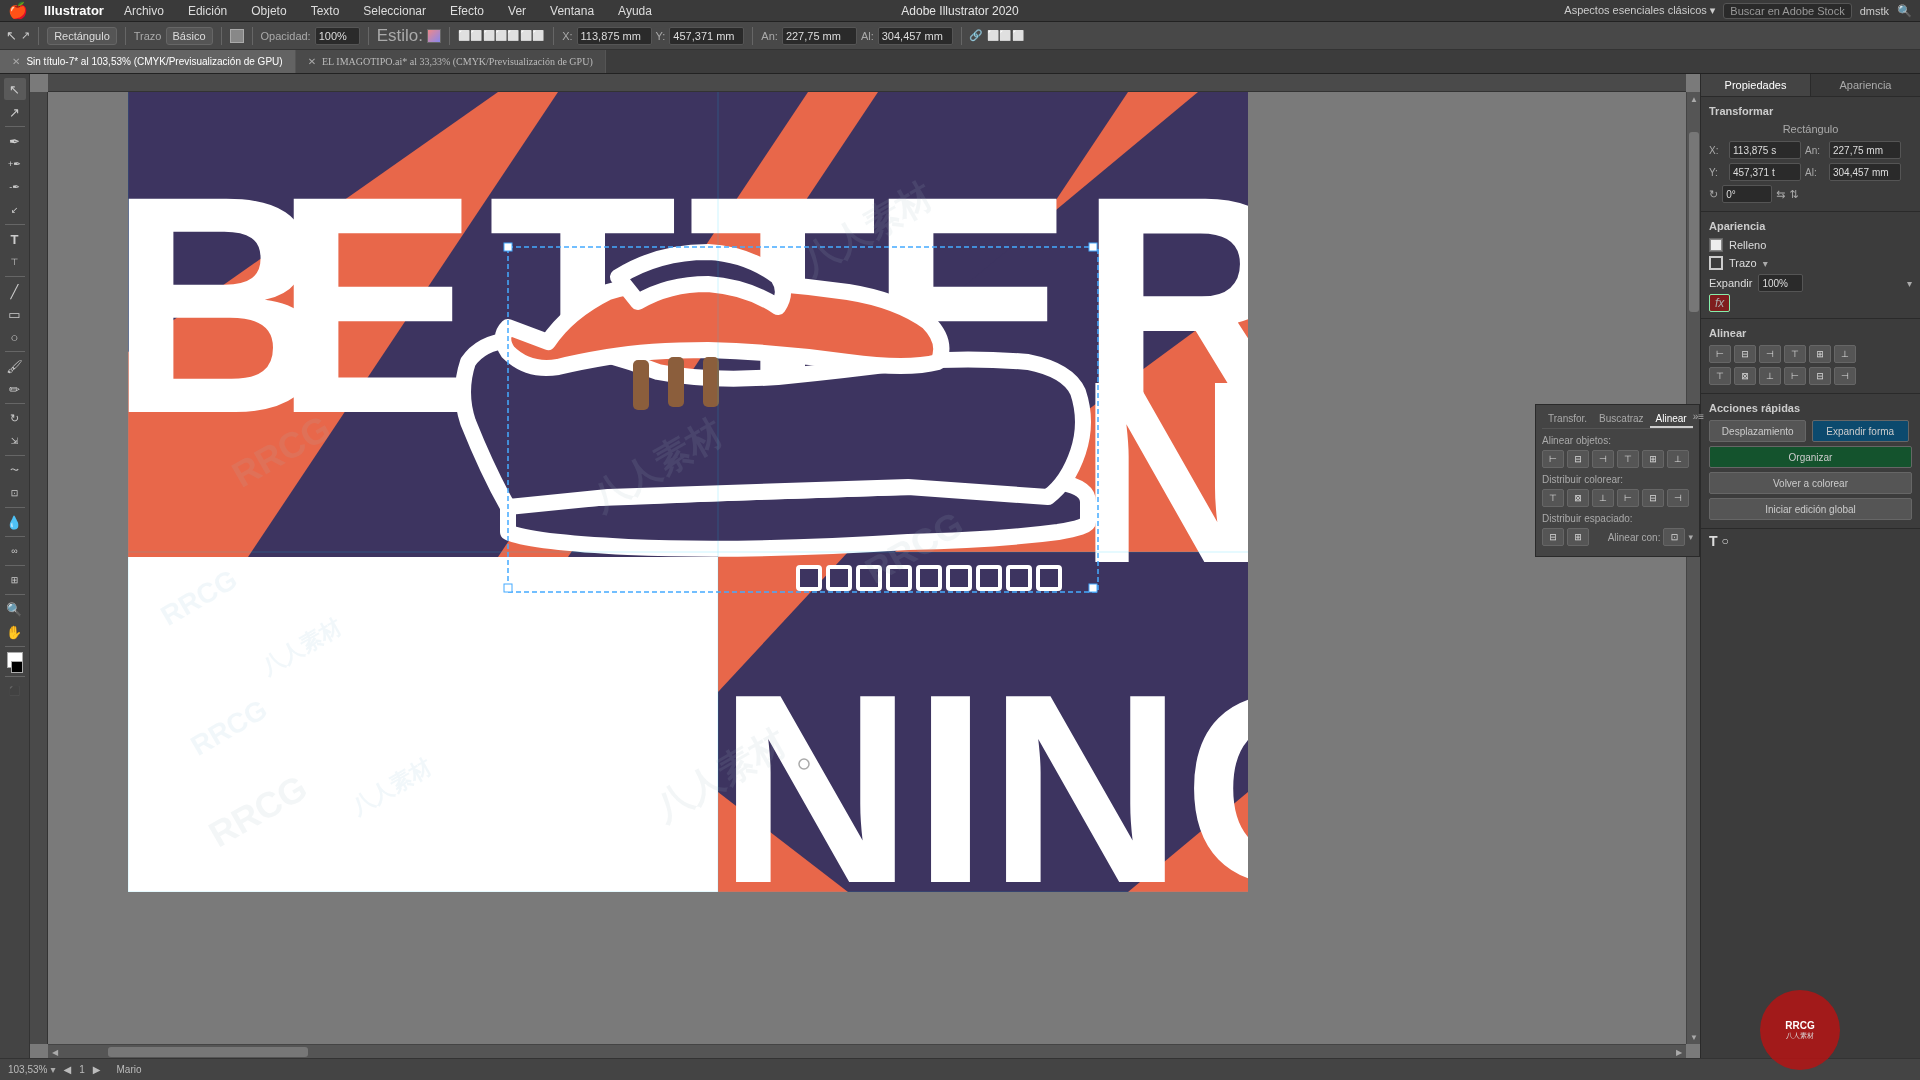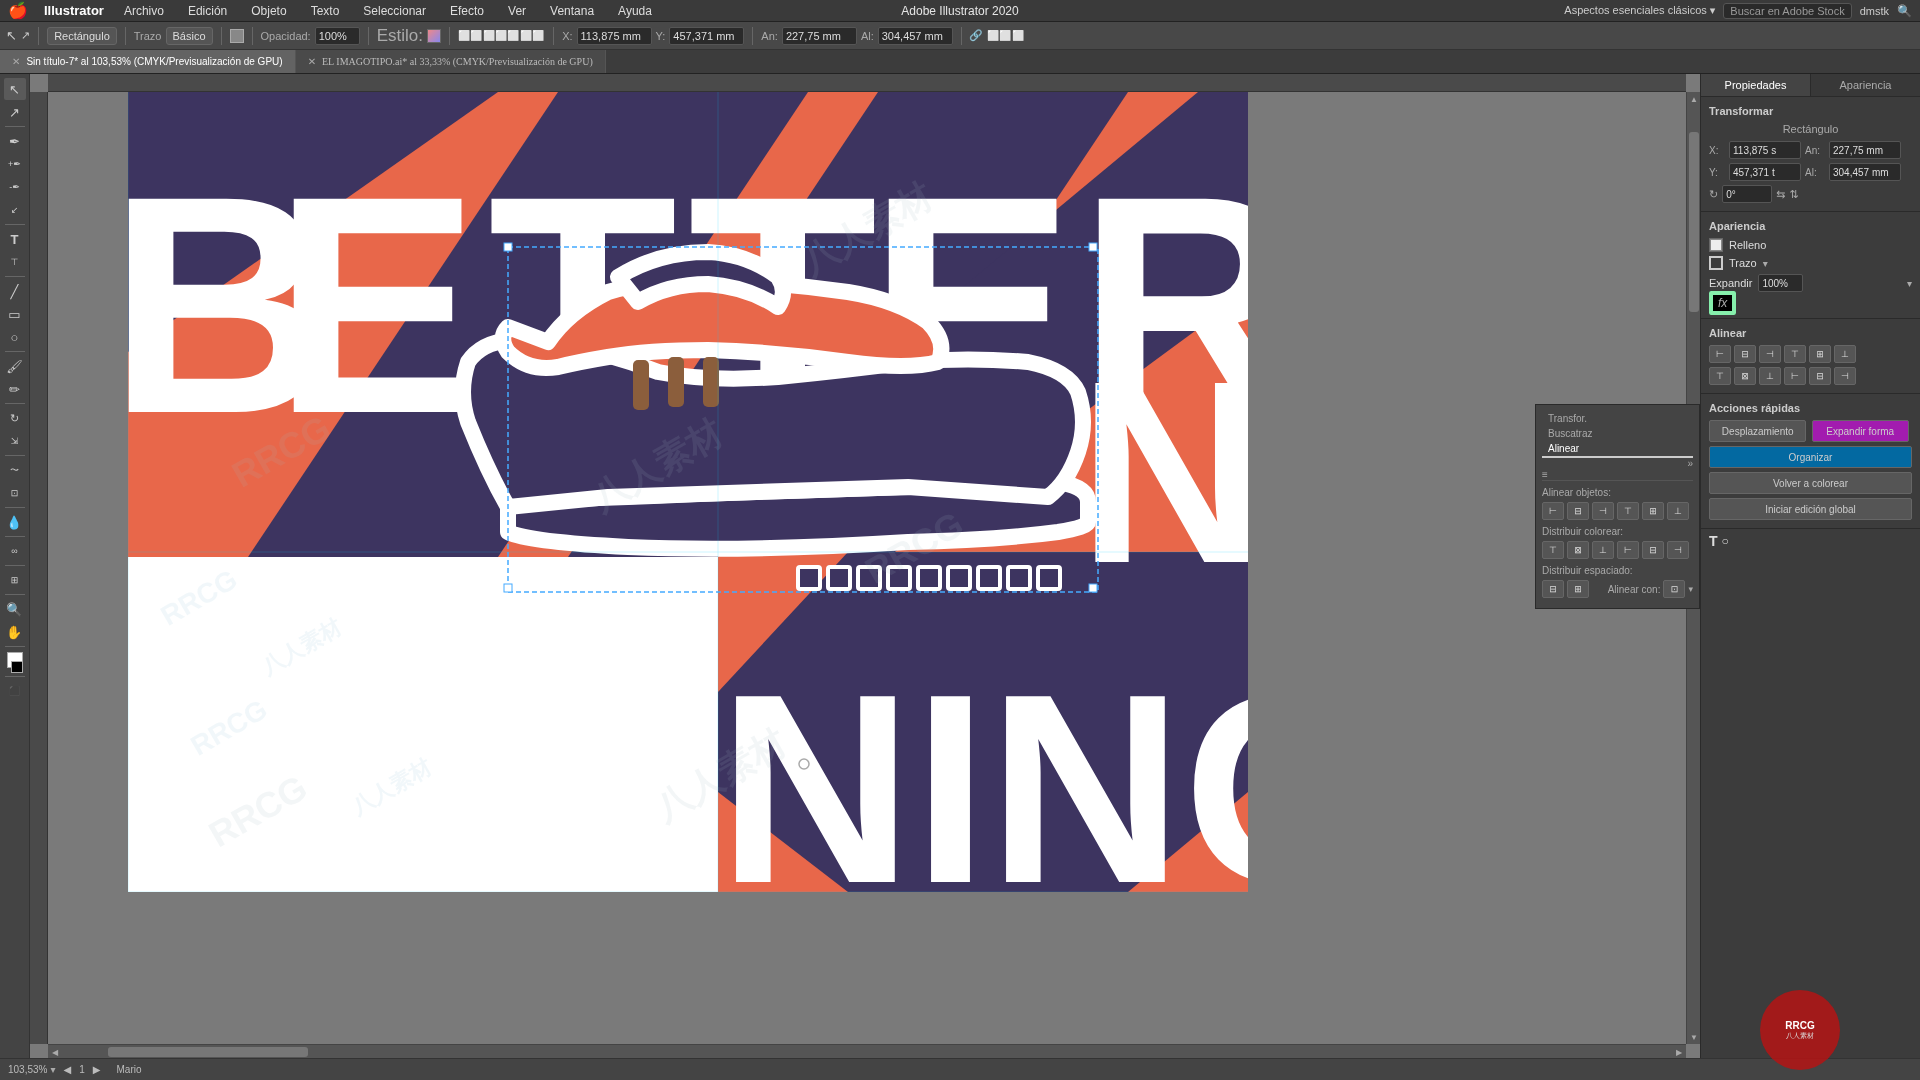--- a/index.html
+++ b/index.html
@@ -372,21 +372,21 @@
         <div style="width:14px;height:14px;background:transparent;border:2px solid #ccc;cursor:pointer;"></div>
         <span style="font-size:11px;color:#ddd;">Trazo</span>
         <span style="font-size:10px;color:#aaa;cursor:pointer;">▾</span>
       </div>
       <div style="display:flex;align-items:center;gap:6px;">
         <span style="font-size:11px;color:#ddd;">Expandir</span>
         <input style="width: 45px; height: 18px; background: rgb(42, 42, 42); border: 1px solid rgb(85, 85, 85); color: rgb(221, 221, 221); font-size: 10px; padding: 0px 3px; border-radius: 2px;" value="100%">
         <span style="font-size:10px;color:#aaa;margin-left:auto;cursor:pointer;">▾</span>
       </div>
       <div style="margin-top:4px;">
-        <span style="font-size:12px;color:#aaa;font-style:italic;cursor:pointer;background:#000000;padding:1px 5px;border-radius:2px;border:4px solid #86efac;">fx</span>
+        <span style="font-size:12px;color:#aaa;font-style:italic;cursor:pointer;background:#7f1d1d;padding:1px 5px;border-radius:2px;border:1px solid #86efac;">fx</span>
       </div>
     </div>
 
     <div style="padding:8px;border-bottom:1px solid #2a2a2a;">
       <div style="font-size:11px;color:#ccc;font-weight:bold;margin-bottom:6px;">Alinear</div>
 
       <div style="display:flex;gap:3px;margin-bottom:4px;">
         <button style="width:22px;height:18px;background:#555;border:1px solid #666;color:#ddd;font-size:9px;cursor:pointer;border-radius:2px;">⊢</button>
         <button style="width:22px;height:18px;background:#555;border:1px solid #666;color:#ddd;font-size:9px;cursor:pointer;border-radius:2px;">⊟</button>
         <button style="width:22px;height:18px;background:#555;border:1px solid #666;color:#ddd;font-size:9px;cursor:pointer;border-radius:2px;">⊣</button>
@@ -401,36 +401,36 @@
         <button style="width:22px;height:18px;background:#555;border:1px solid #666;color:#ddd;font-size:9px;cursor:pointer;border-radius:2px;">⊥</button>
         <button style="width:22px;height:18px;background:#555;border:1px solid #666;color:#ddd;font-size:9px;cursor:pointer;border-radius:2px;">⊢</button>
         <button style="width:22px;height:18px;background:#555;border:1px solid #666;color:#ddd;font-size:9px;cursor:pointer;border-radius:2px;">⊟</button>
         <button style="width:22px;height:18px;background:#555;border:1px solid #666;color:#ddd;font-size:9px;cursor:pointer;border-radius:2px;">⊣</button>
       </div>
     </div>
 
     <div style="padding:8px;border-bottom:1px solid #2a2a2a;">
       <div style="font-size:11px;color:#ccc;font-weight:bold;margin-bottom:6px;">Acciones rápidas</div>
       <button style="width:48%;height:22px;background:#555;border:1px solid #666;color:#ccc;font-size:10px;cursor:pointer;border-radius:2px;margin-bottom:4px;">Desplazamiento</button>
-      <button style="width:48%;height:22px;background:#a21caf;border:1px solid #666;color:#ccc;font-size:10px;cursor:pointer;border-radius:2px;margin-bottom:4px;margin-left:2px;text-align:center;">Expandir forma</button>
-      <button style="width:100%;height:22px;background:#0369a1;border:1px solid #666;color:#ccc;font-size:10px;cursor:pointer;border-radius:2px;margin-bottom:4px;display:block;">Organizar</button>
+      <button style="width:48%;height:22px;background:#0c4a6e;border:1px solid #666;color:#ccc;font-size:10px;cursor:pointer;border-radius:2px;margin-bottom:4px;margin-left:2px;text-align:center;">Expandir forma</button>
+      <button style="width:100%;height:22px;background:#14532d;border:1px solid #666;color:#ccc;font-size:10px;cursor:pointer;border-radius:2px;margin-bottom:4px;display:block;">Organizar</button>
       <button style="width:100%;height:22px;background:#555;border:1px solid #666;color:#ccc;font-size:10px;cursor:pointer;border-radius:2px;margin-bottom:4px;display:block;">Volver a colorear</button>
       <button style="width:100%;height:22px;background:#555;border:1px solid #666;color:#ccc;font-size:10px;cursor:pointer;border-radius:2px;display:block;">Iniciar edición global</button>
     </div>
 
     <div style="padding:4px 8px;display:flex;gap:4px;align-items:center;">
       <span style="color:#ddd;font-size:14px;font-weight:bold;cursor:pointer;">T</span>
       <span style="color:#ddd;font-size:12px;cursor:pointer;">○</span>
     </div>
 
   </div>
 
   <div style="position:absolute;right:220px;top:330px;width:165px;background:#444;border:1px solid #2a2a2a;z-index:200;padding:6px;font-size:10px;color:#ccc;">
 
-    <div style="display:flex;gap:0;margin-bottom:6px;border-bottom:1px solid #555;flex-direction:column;">
+    <div style="display:flex;gap:0;margin-bottom:6px;border-bottom:1px solid #555;">
       <span style="padding:2px 6px;color:#aaa;cursor:pointer;font-size:10px;">Transfor.</span>
       <span style="padding:2px 6px;color:#aaa;cursor:pointer;font-size:10px;">Buscatraz</span>
       <span style="padding:2px 6px;color:#fff;cursor:pointer;font-size:10px;border-bottom:2px solid #ccc;">Alinear</span>
       <span style="margin-left:auto;color:#aaa;cursor:pointer;">»</span>
       <span style="color:#aaa;cursor:pointer;">≡</span>
     </div>
 
     <div style="font-size:10px;color:#aaa;margin-bottom:4px;">Alinear objetos:</div>
     <div style="display:flex;gap:3px;margin-bottom:6px;">
       <button style="width:22px;height:18px;background:#555;border:1px solid #666;color:#ddd;font-size:9px;cursor:pointer;border-radius:2px;">⊢</button>

